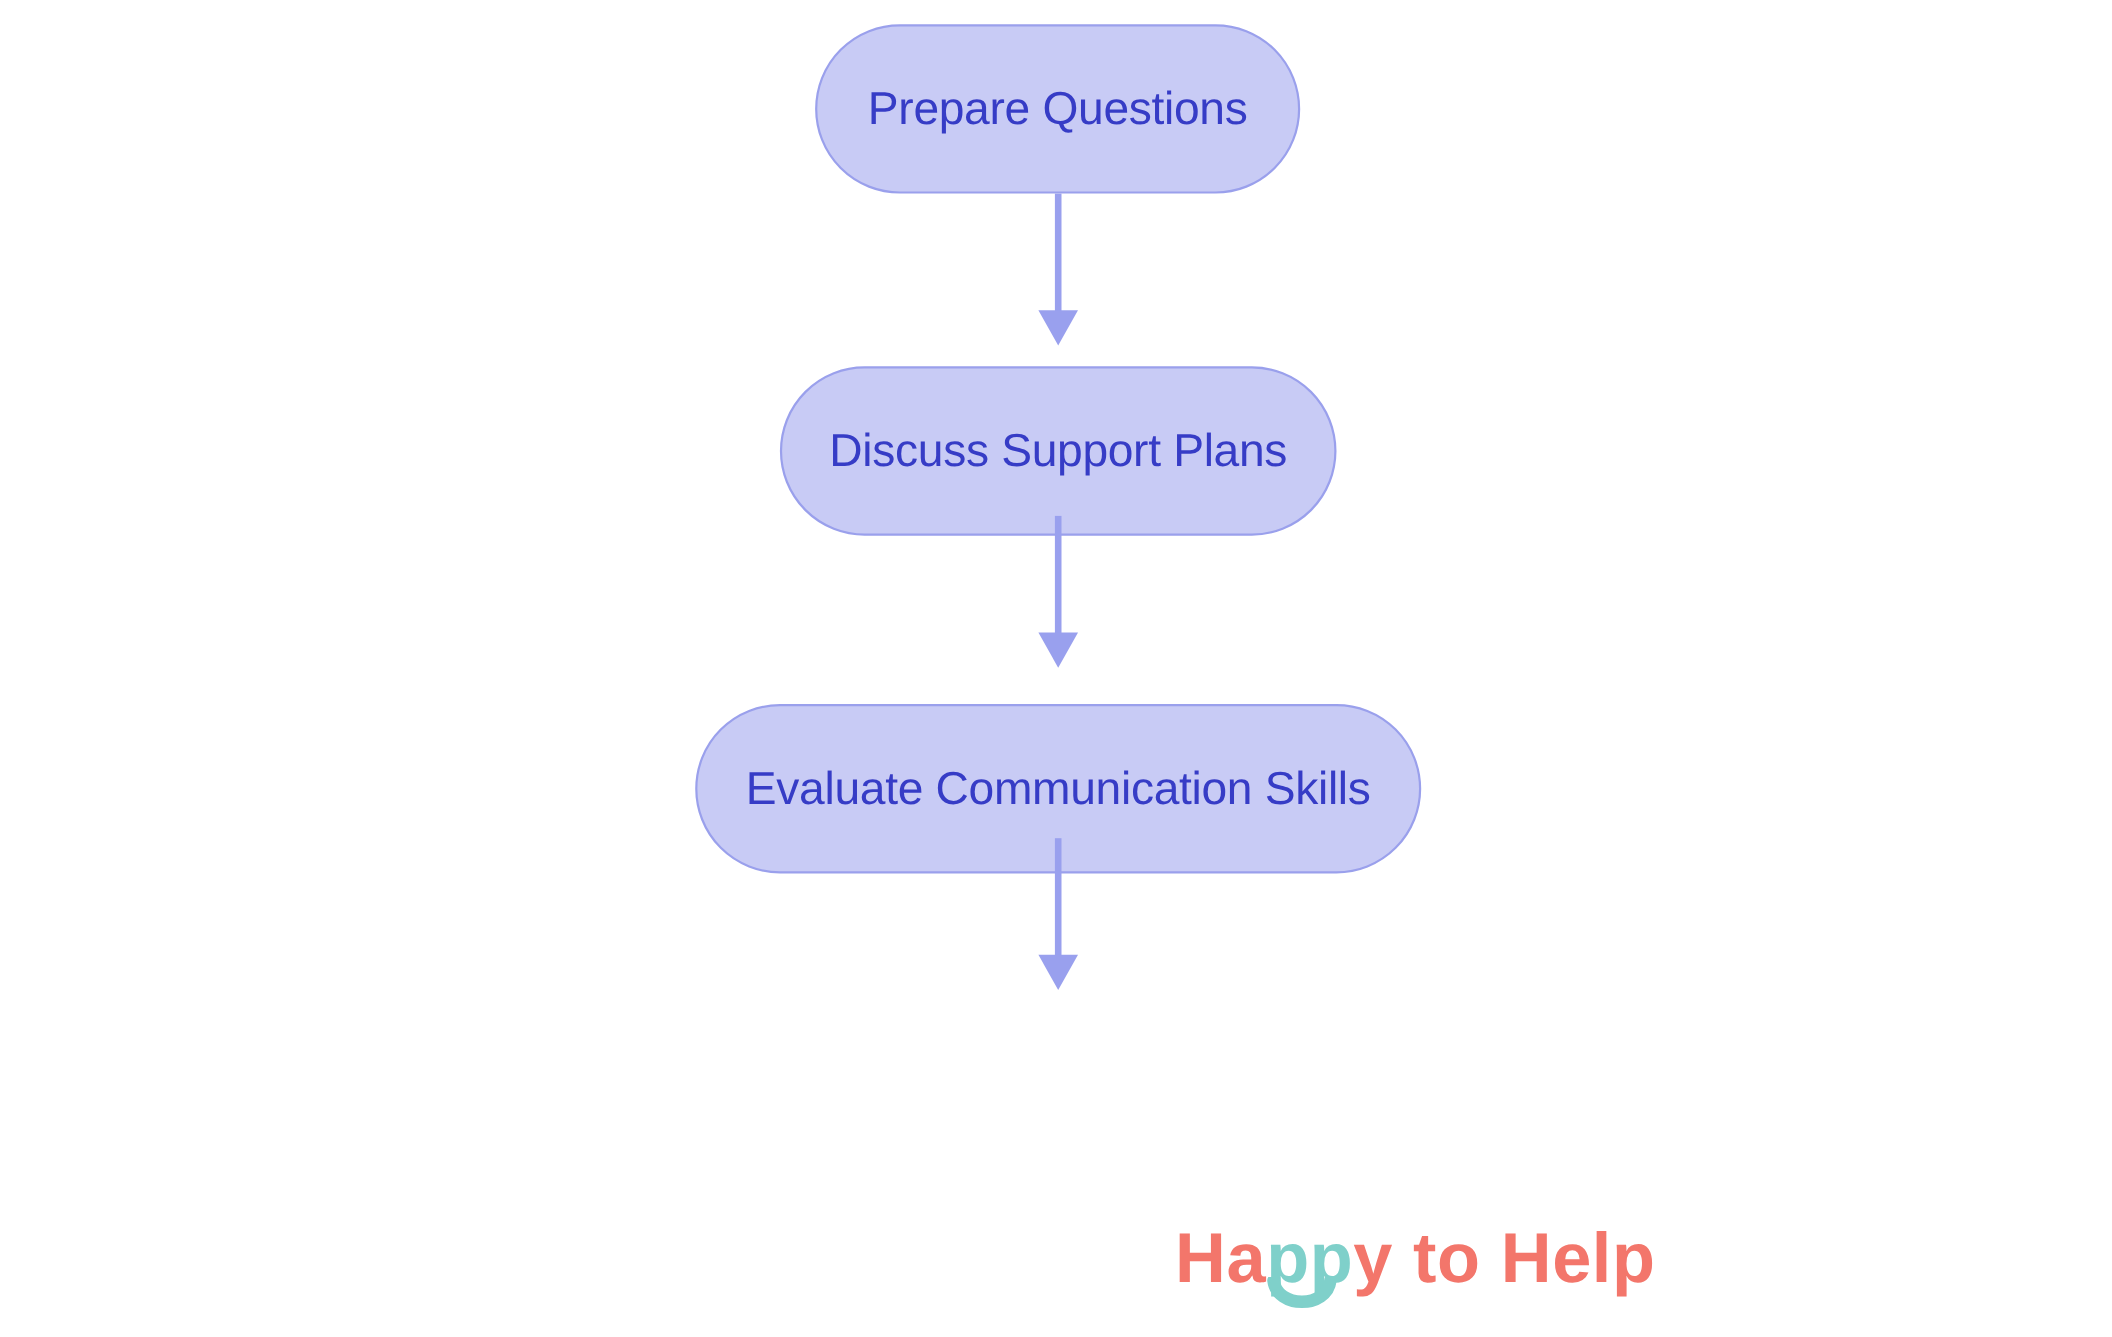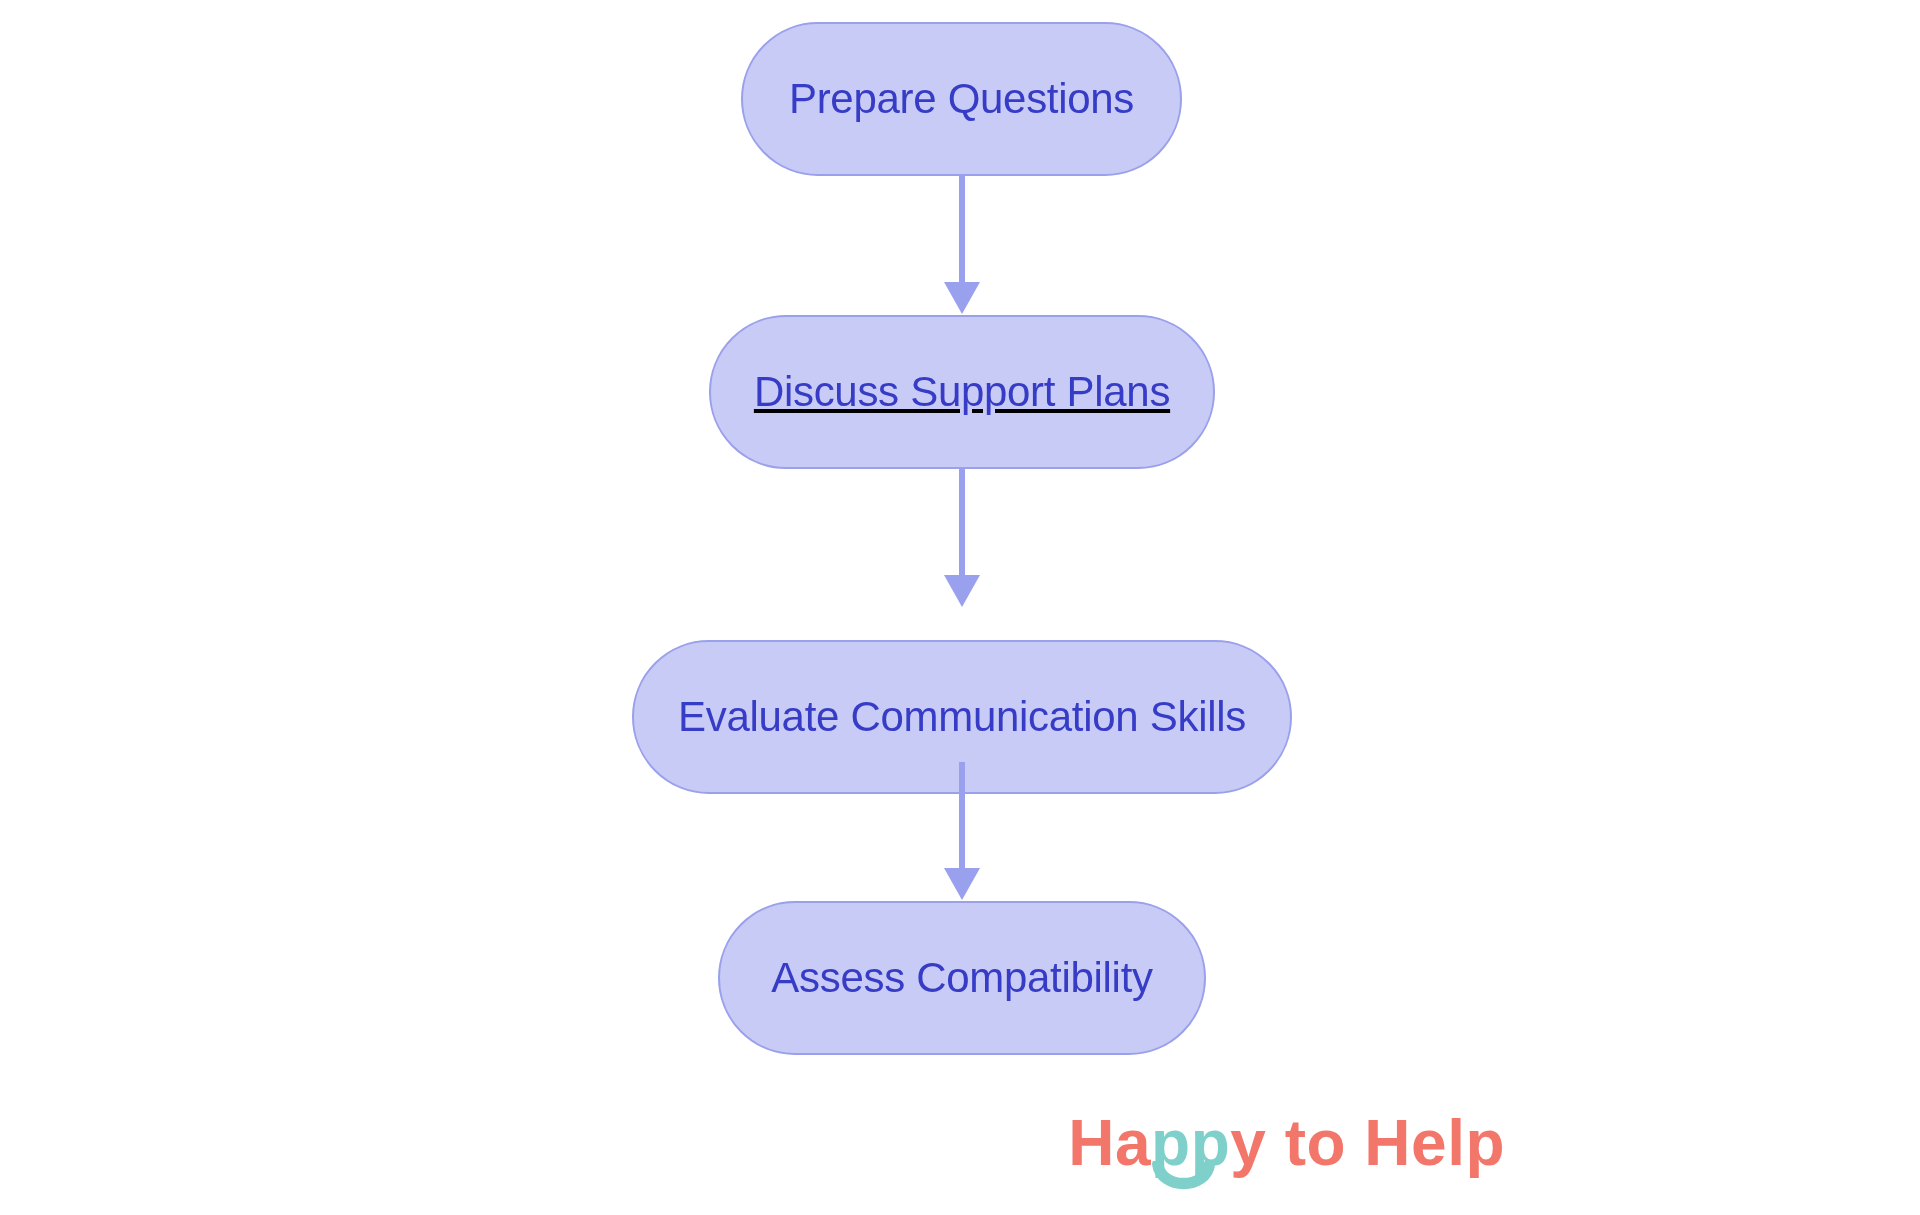--- a/index.html
+++ b/index.html
@@ -34,21 +34,21 @@
     align-items: center;
     justify-content: center;
   }
   .node .label {
     color: var(--node-text);
     font-size: 42px;
     letter-spacing: -0.3px;
     white-space: nowrap;
   }
   .node-1 { left: 741px; top: 22px;  width: 441px; }
-  .node-2 { left: 709px; top: 315px; width: 506px; text-decoration: underline; }
+  .node-2 { left: 709px; top: 333px; width: 506px; }
   .node-3 { left: 632px; top: 640px; width: 660px; }
   .node-4 { left: 718px; top: 901px; width: 488px; }
 
   
   .arrow {
     position: absolute;
     left: 944px;          
     width: 36px;
     height: 138px;
   }
@@ -126,23 +126,20 @@
   </div>
 
   <div class="node node-2">
     <span class="label">Discuss Support Plans</span>
   </div>
 
   <div class="node node-3">
     <span class="label">Evaluate Communication Skills</span>
   </div>
 
-  <div class="node node-4">
-    <span class="label">Assess Compatibility</span>
-  </div>
 
   <div class="arrow arrow-1">
     <div class="shaft"></div>
     <div class="head"></div>
   </div>
 
   <div class="arrow arrow-2">
     <div class="shaft"></div>
     <div class="head"></div>
   </div>

